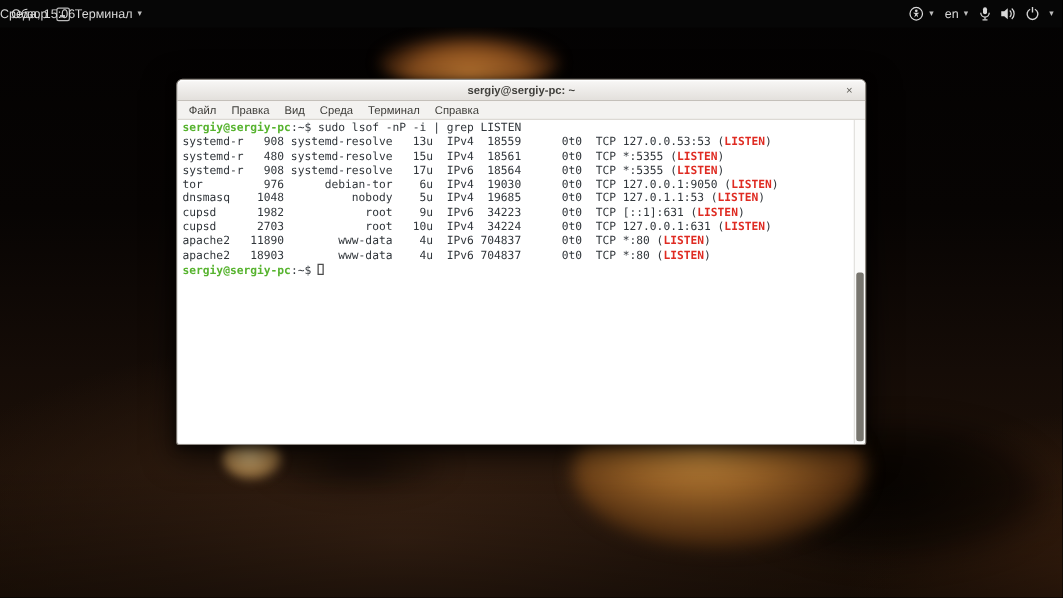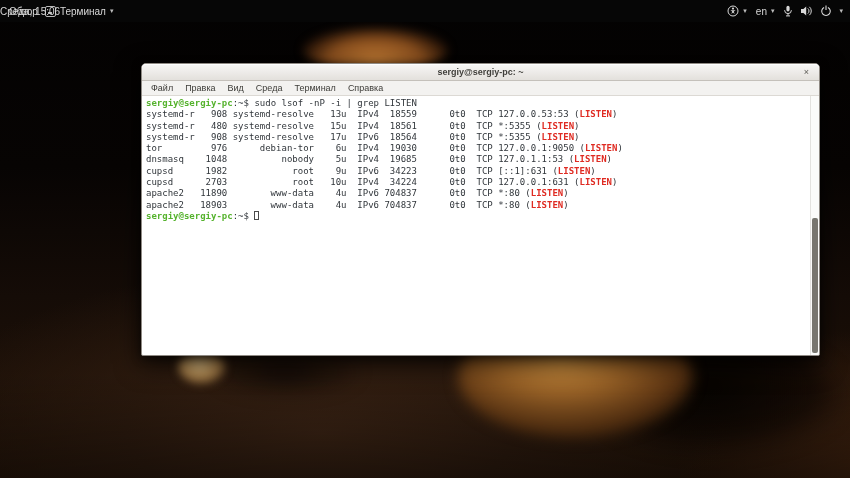--- a/index.html
+++ b/index.html
@@ -34,21 +34,21 @@
   .caret { font-size:7px; color:#bdbdbd; font-family:"DejaVu Sans", sans-serif; }
   .tb-clock { position:absolute; left:0; right:0; pointer-events:none; }
   .tb-clock span { pointer-events:auto; }
   .tb-right { position:absolute; right:7px; top:0; height:22px; display:flex; align-items:center; gap:9px; }
   .term-glyph { width:11px; height:11px; border:1px solid #b9b9b9; border-radius:2px;
     display:inline-flex; align-items:flex-end; justify-content:flex-start; }
   .term-glyph i { display:block; width:4px; height:2px; background:#b9b9b9; margin:0 0 2px 2px; }
   .ico svg { display:block; }
 
   
-  .window { position:absolute; left:141px; top:63px; width:679px; height:293px;
+  .window { position:absolute; left:141px; top:63px; width:552px; height:293px;
     border:1px solid #8f8a84; border-radius:5px 5px 2px 2px;
     box-shadow:0 8px 26px rgba(0,0,0,.75), 0 2px 8px rgba(0,0,0,.5);
     background:#fff; z-index:10; display:flex; flex-direction:column; }
   .titlebar { height:17px; flex:0 0 17px; background:linear-gradient(#f8f7f6, #e3e0dc);
     border-bottom:1px solid #c4c0ba; border-radius:4px 4px 0 0; position:relative;
     display:flex; align-items:center; justify-content:center;
     box-shadow:inset 0 1px 0 rgba(255,255,255,.85); }
   .title { font-size:9px; font-weight:bold; color:#403f3b; }
   .close-btn { position:absolute; right:7px; top:3px; width:11px; height:11px; line-height:10px;
     text-align:center; font-size:9px; color:#5d5b56; cursor:default; }

